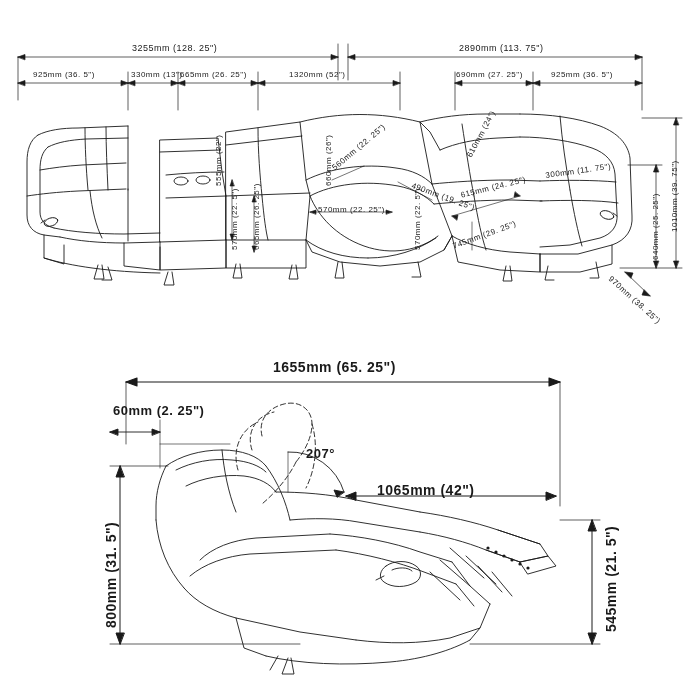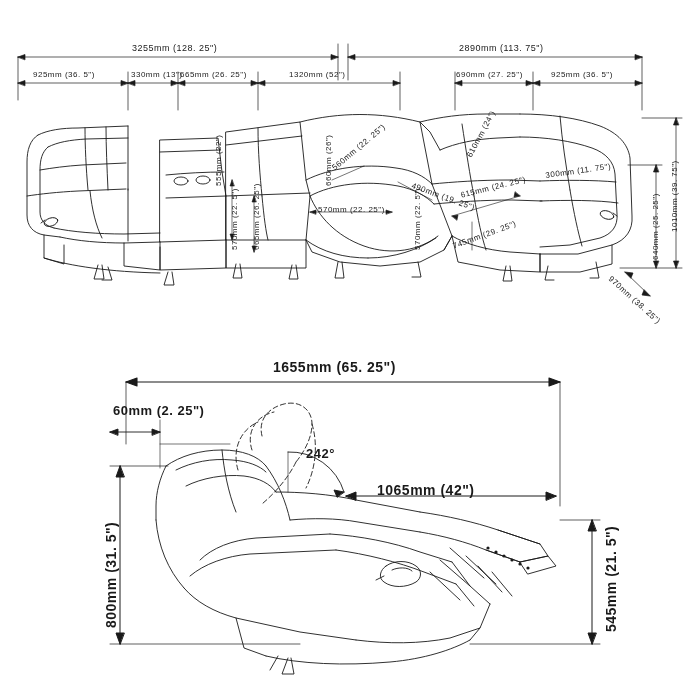--- a/index.html
+++ b/index.html
@@ -371,18 +371,18 @@
 
       <g stroke-width="0.6">
         <line x1="160" y1="444" x2="230" y2="444"></line>
         <line x1="160" y1="420" x2="160" y2="468"></line>
       </g>
     </g>
   </svg>
 
   <div class="dimlabel s14" style="left:273px; top:360px;">1655mm (65. 25")</div>
   <div class="dimlabel s13" style="left:113px; top:404px;">60mm (2. 25")</div>
-  <div class="dimlabel s13" style="left:306px; top:447px;">242°</div>
+  <div class="dimlabel s13" style="left:306px; top:447px;">207°</div>
   <div class="dimlabel s14" style="left:377px; top:483px;">1065mm (42")</div>
   <div class="dimlabel s14 rot90" style="left:104px; top:628px;">800mm (31. 5")</div>
   <div class="dimlabel s14 rot90" style="left:604px; top:632px;">545mm (21. 5")</div>
 
 </div>
 
 </body></html>

